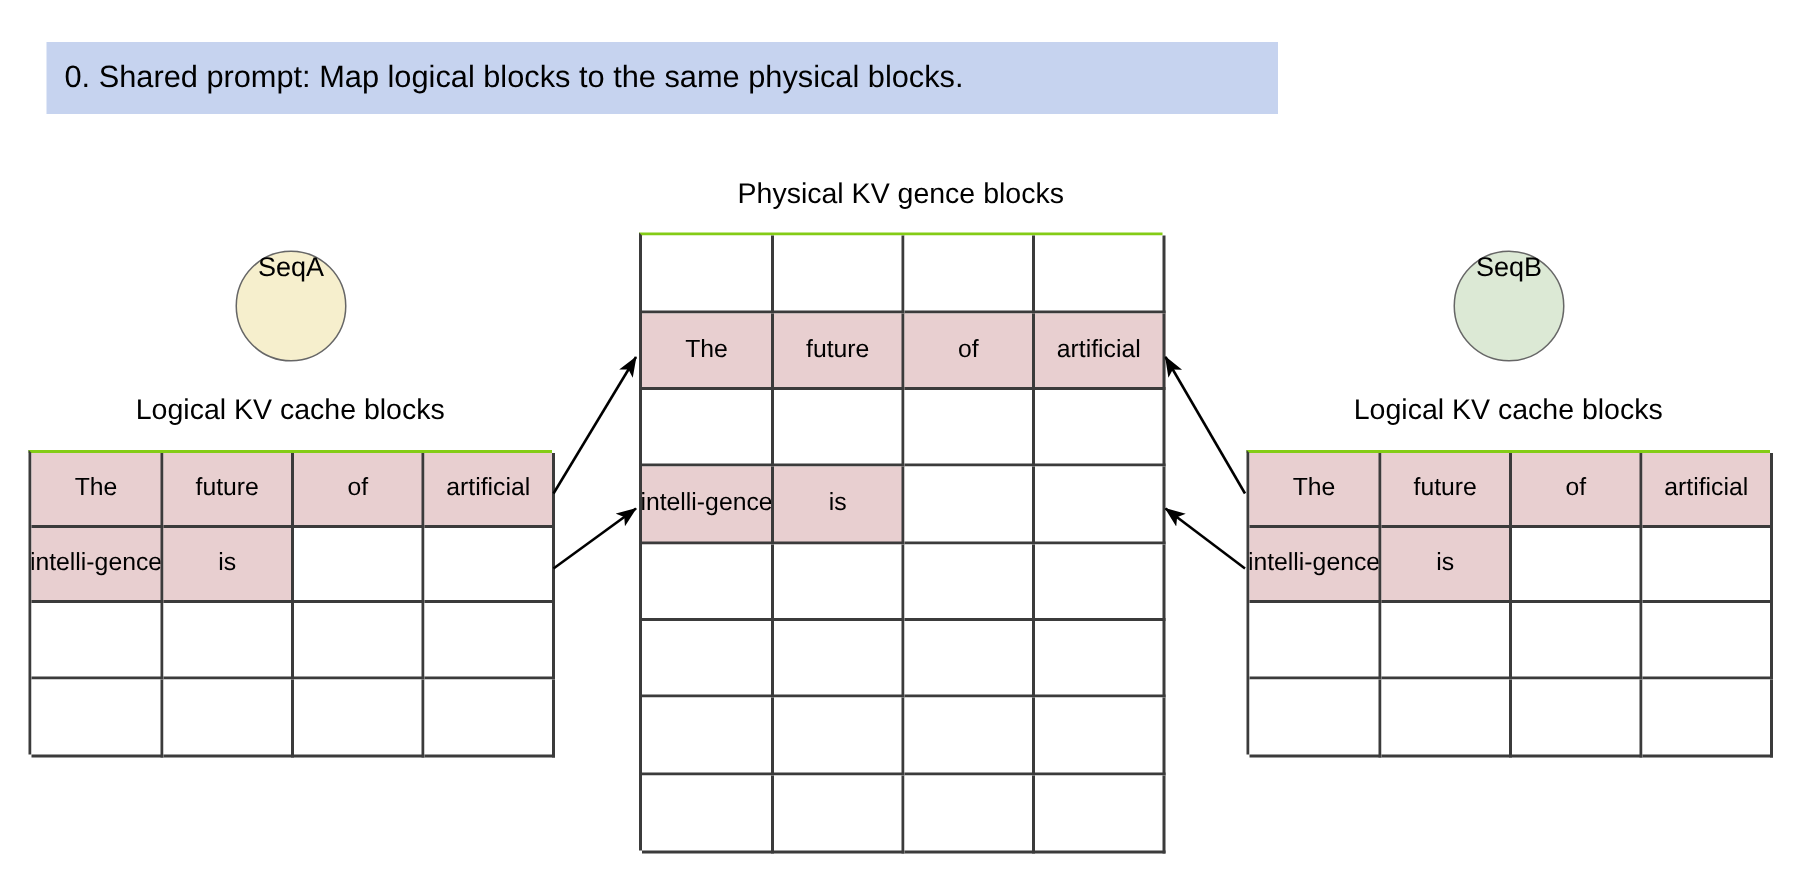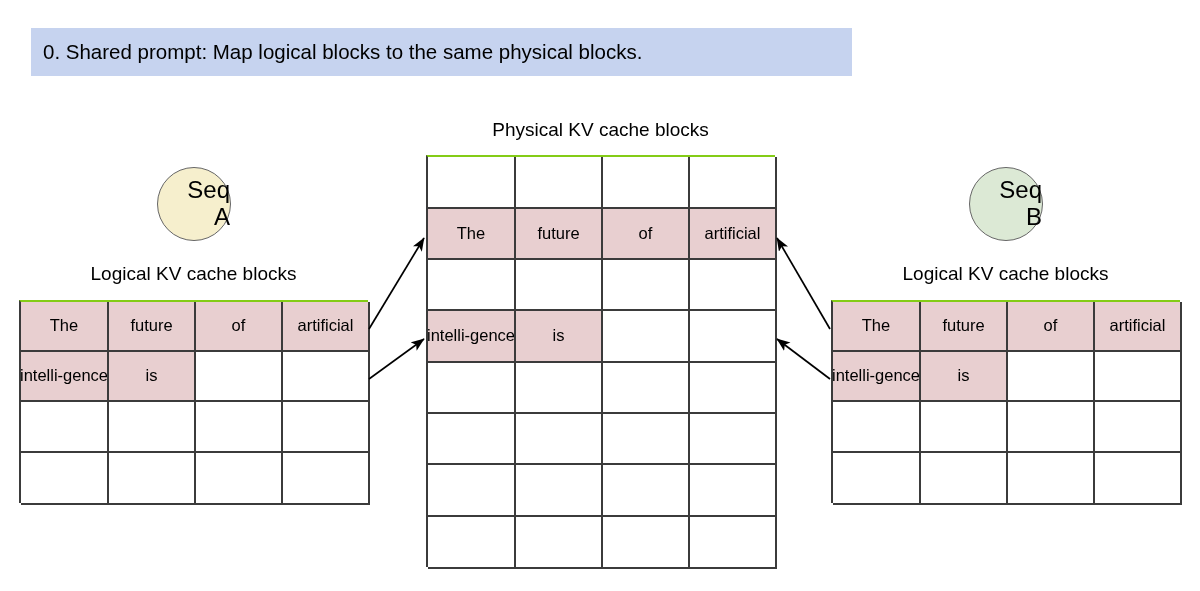--- a/index.html
+++ b/index.html
@@ -50,24 +50,24 @@
 
   
   .seq-circle {
     position: absolute;
     width: 74px;
     height: 74px;
     border-radius: 50%;
     border: 1px solid #666666;
     box-sizing: border-box;
     display: flex;
-    flex-direction: column;
-    align-items: flex-end;
+    flex-direction: row;
+    align-items: flex-start;
     justify-content: center;
-    font-size: 24px;
+    font-size: 18px;
     line-height: 1.12;
   }
   #seq-a { left: 157px; top: 167px; background: #f6efcd; }
   #seq-b { left: 969px; top: 167px; background: #dce9d5; }
 
   
   .grid {
     position: absolute;
     display: grid;
     box-sizing: border-box;
@@ -121,21 +121,21 @@
     pointer-events: none;
   }
 </style>
 </head>
 <body>
 
 <div id="banner">
   <span id="banner-text">0. Shared prompt: Map logical blocks to the same physical blocks.</span>
 </div>
 
-<div class="caption" id="caption-physical">Physical KV cache blocks</div>
+<div class="caption" id="caption-physical">Physical KV gence blocks</div>
 <div class="caption" id="caption-left">Logical KV cache blocks</div>
 <div class="caption" id="caption-right">Logical KV cache blocks</div>
 
 <div class="seq-circle" id="seq-a">
   <span>Seq</span>
   <span>A</span>
 </div>
 <div class="seq-circle" id="seq-b">
   <span>Seq</span>
   <span>B</span>

